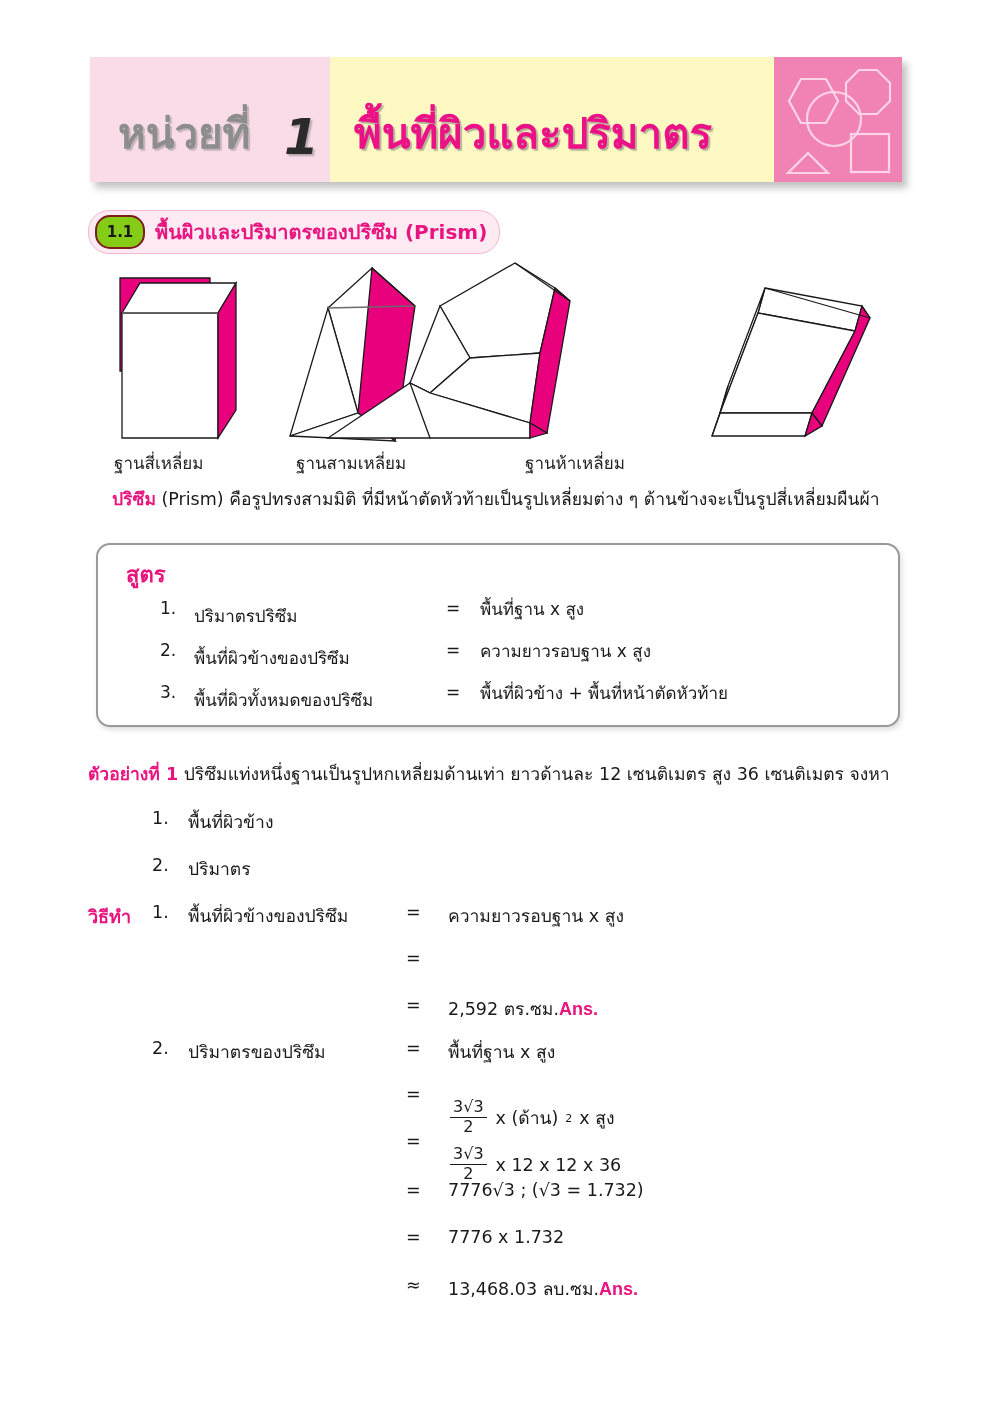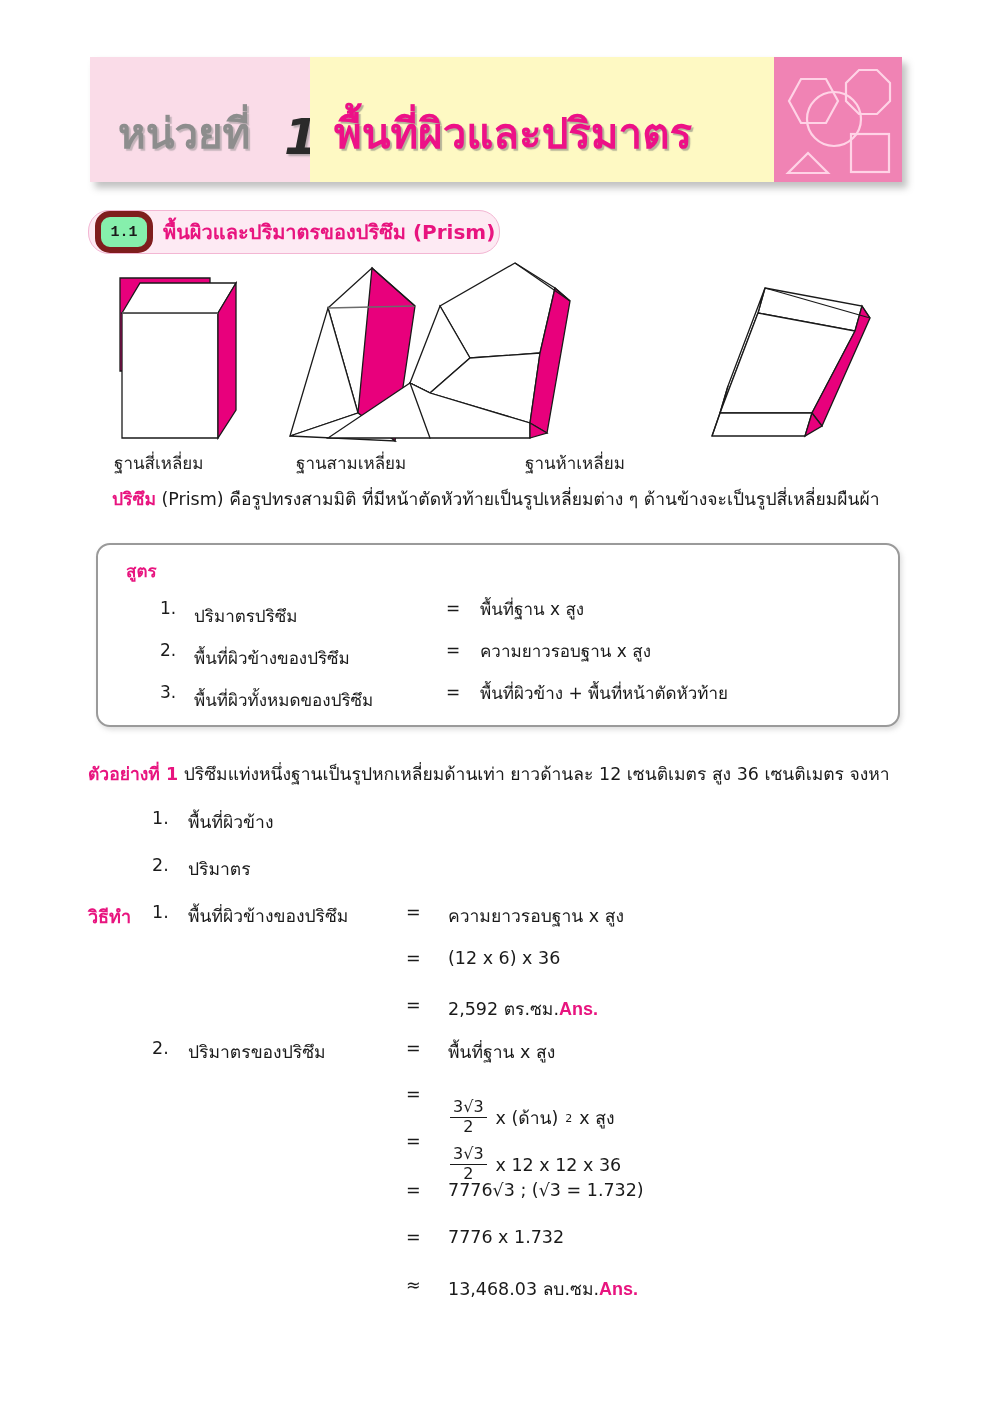--- a/index.html
+++ b/index.html
@@ -20,21 +20,21 @@
   .banner {
     position: absolute;
     left: 90px;
     top: 57px;
     width: 812px;
     height: 125px;
     display: flex;
     box-shadow: 5px 6px 7px rgba(120,120,120,0.45);
   }
   .banner-left {
-    width: 220px;
+    width: 240px;
     background: #fadce8;
     position: relative;
   }
   .banner-mid {
     flex: 1;
     background: #fef9c3;
     position: relative;
   }
   .banner-right {
     width: 128px;
@@ -88,30 +88,29 @@
     border: 1px solid #f3b6d3;
     border-radius: 21px;
     display: flex;
     align-items: center;
   }
   .pill-badge {
     margin-left: 6px;
     width: 46px;
     height: 30px;
     border-radius: 15px;
-    background: #86efac;
-    border: 6px solid #7f1d1d;
+    background: #84cc16;
+    border: 2px solid #7f1d1d;
     display: flex;
     align-items: center;
     justify-content: center;
     font-size: 15px;
     font-weight: bold;
     color: #1a1a1a;
     flex: 0 0 auto;
-    font-family: Liberation Mono, monospace;
   }
   .pill-text {
     margin-left: 10px;
     font-size: 20px;
     font-weight: bold;
     color: #e8147f;
     white-space: nowrap;
   }
 
   
@@ -163,21 +162,21 @@
     height: 180px;
     border: 2px solid #9a9a9a;
     border-radius: 14px;
     background: #ffffff;
     box-shadow: 2px 3px 5px rgba(150,150,150,0.3);
   }
   .formula-title {
     position: absolute;
     left: 28px;
     top: 12px;
-    font-size: 17px;
+    font-size: 22px;
     font-weight: bold;
     color: #e8147f;
   }
   .formula-row {
     position: absolute;
     left: 62px;
     width: 730px;
     height: 26px;
     font-size: 17px;
     display: flex;
@@ -401,21 +400,20 @@
 <div class="sol-row sr-0">
   <span class="s-num">1.</span>
   <span class="s-lhs">พื้นที่ผิวข้างของปริซึม</span>
   <span class="s-eq">=</span>
   <span class="s-rhs">ความยาวรอบฐาน  x  สูง</span>
 </div>
 <div class="sol-row sr-1">
   <span class="s-num"></span>
   <span class="s-lhs"></span>
   <span class="s-eq">=</span>
-  <span class="s-rhs">(12  x  6)  x  36</span>
 </div>
 <div class="sol-row sr-2">
   <span class="s-num"></span>
   <span class="s-lhs"></span>
   <span class="s-eq">=</span>
   <span class="s-rhs">
     <span>2,592 ตร.ซม.</span>
     <span class="ans">Ans.</span>
   </span>
 </div>

